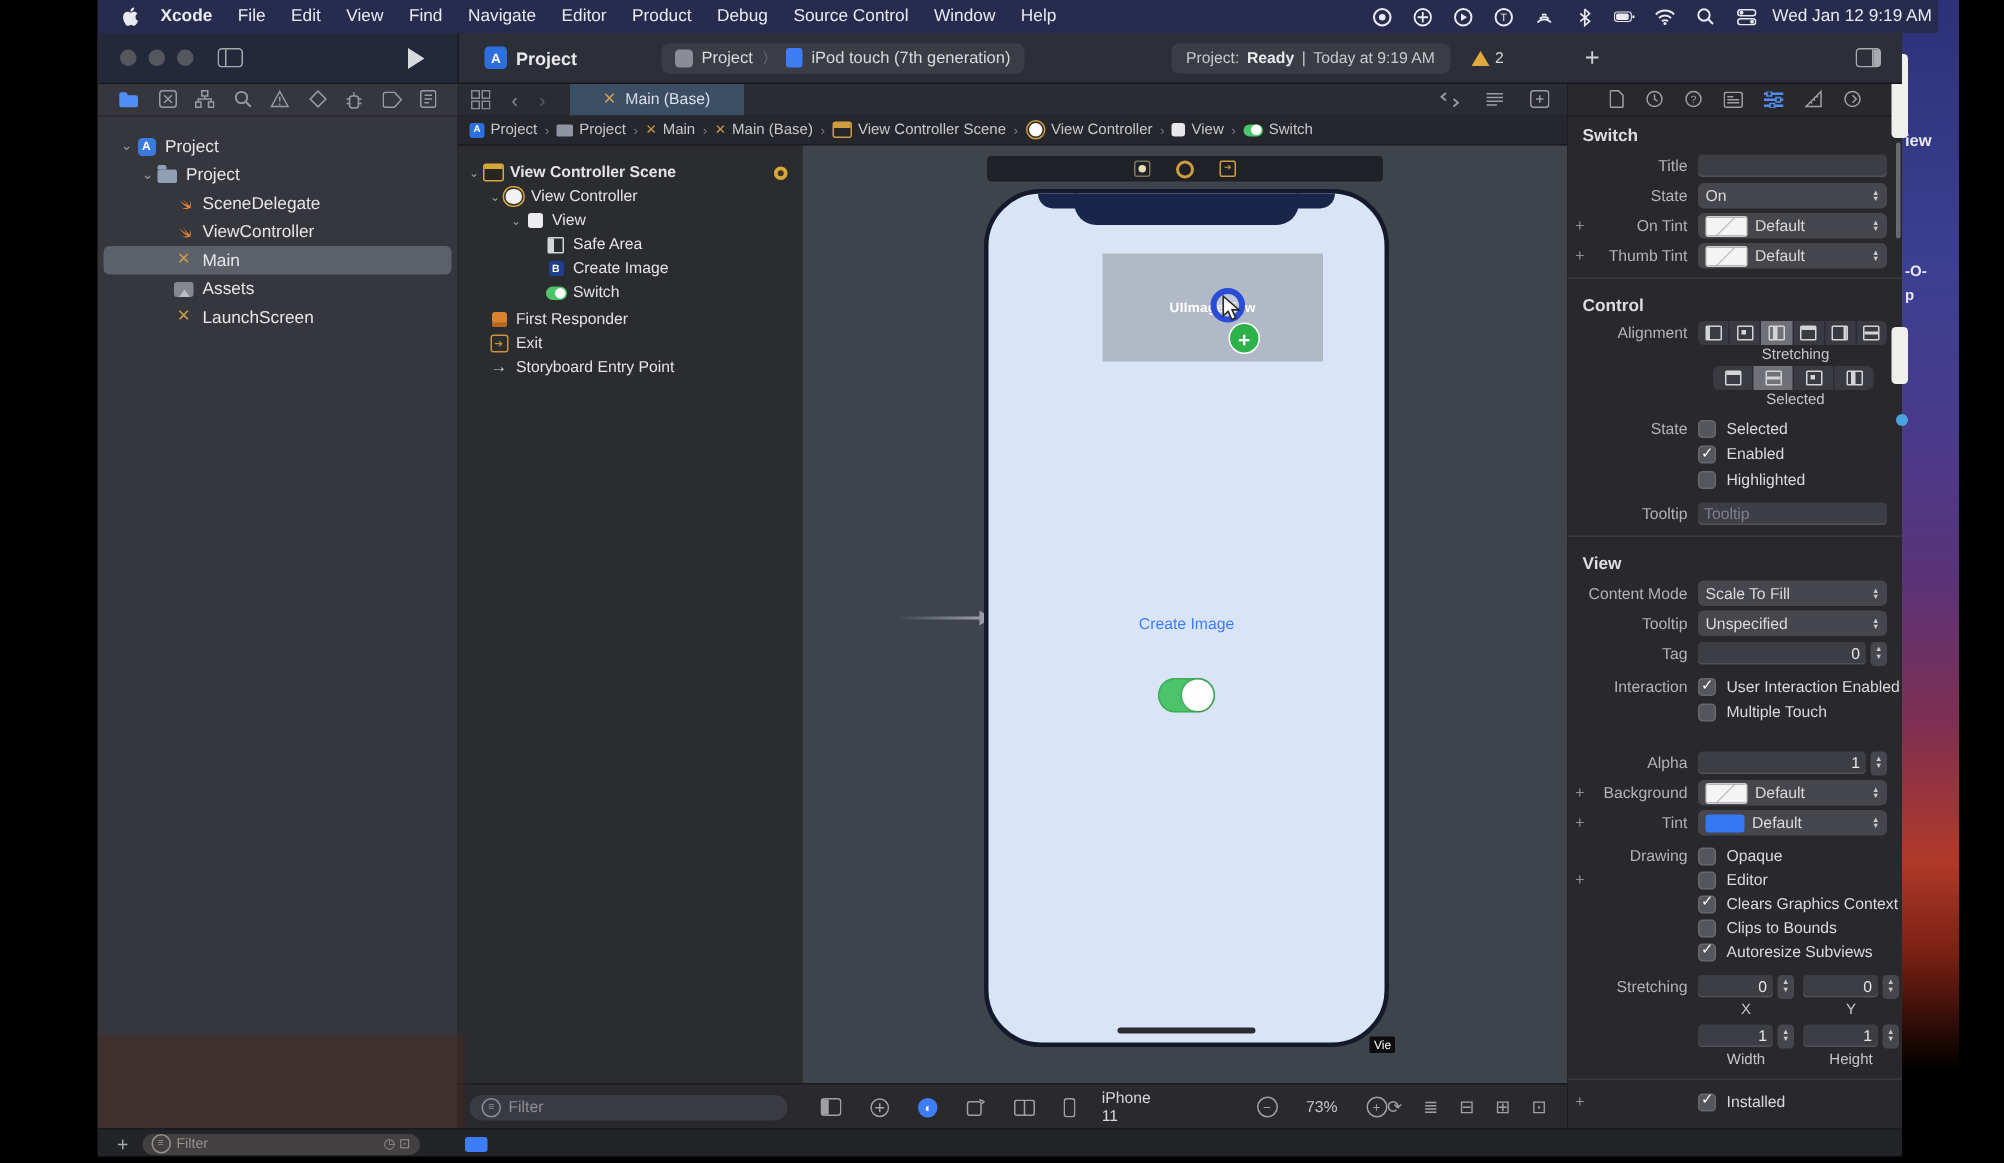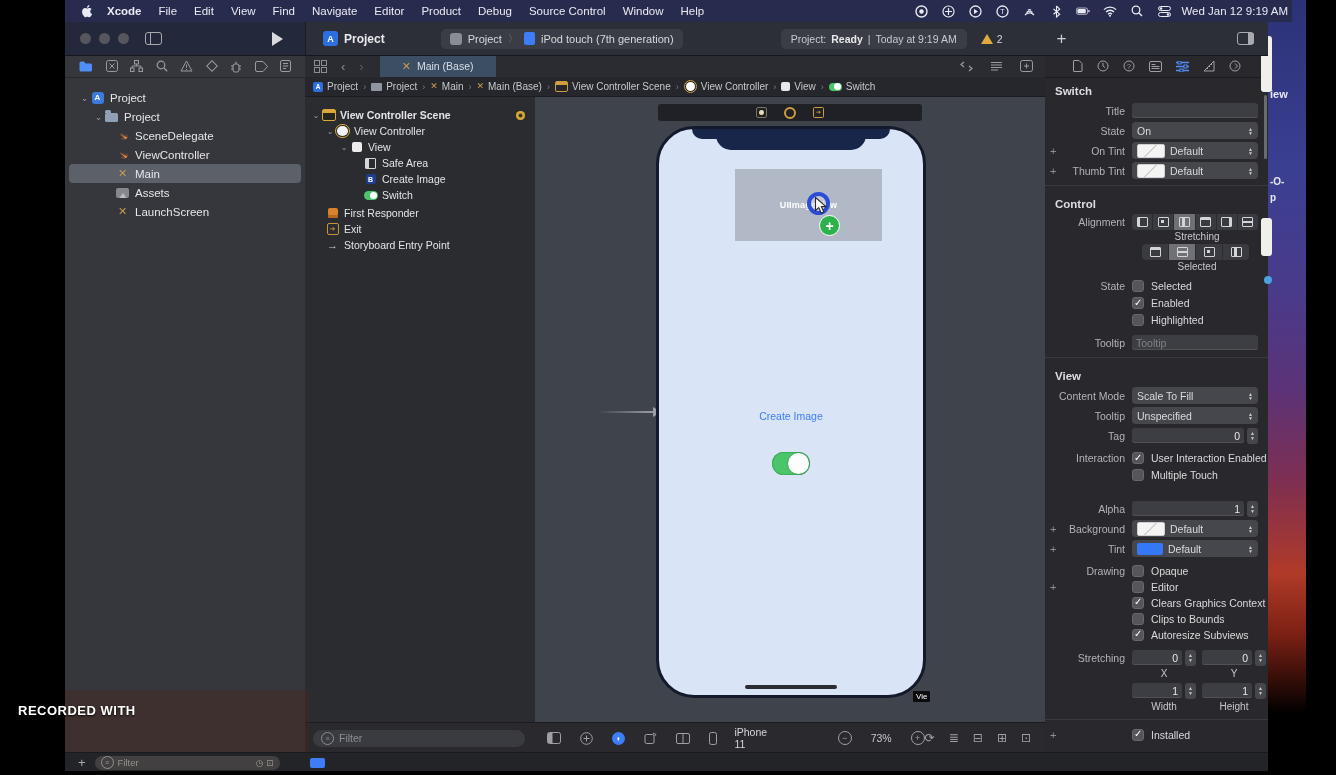--- a/index.html
+++ b/index.html
@@ -958,14 +958,13 @@
   <span class="frag" style="top:88px">iew</span>
   <span class="frag" style="top:176px;font-size:10px">-O-</span>
   <span class="frag" style="top:192px;font-size:10px">p</span>
   <span class="wrect" style="top:218px;height:38px"></span>
   <span class="bdot" style="top:276px"></span>
 </div>
 <div class="abs" id="blackedge"></div>
 <div class="abs" id="blackbottom"></div>
 <div class="abs" id="vignette"></div>
 <div class="abs" id="watermark">
-  <div class="l1">RECORDED WITH</div>
 </div>
 
 </body></html>

